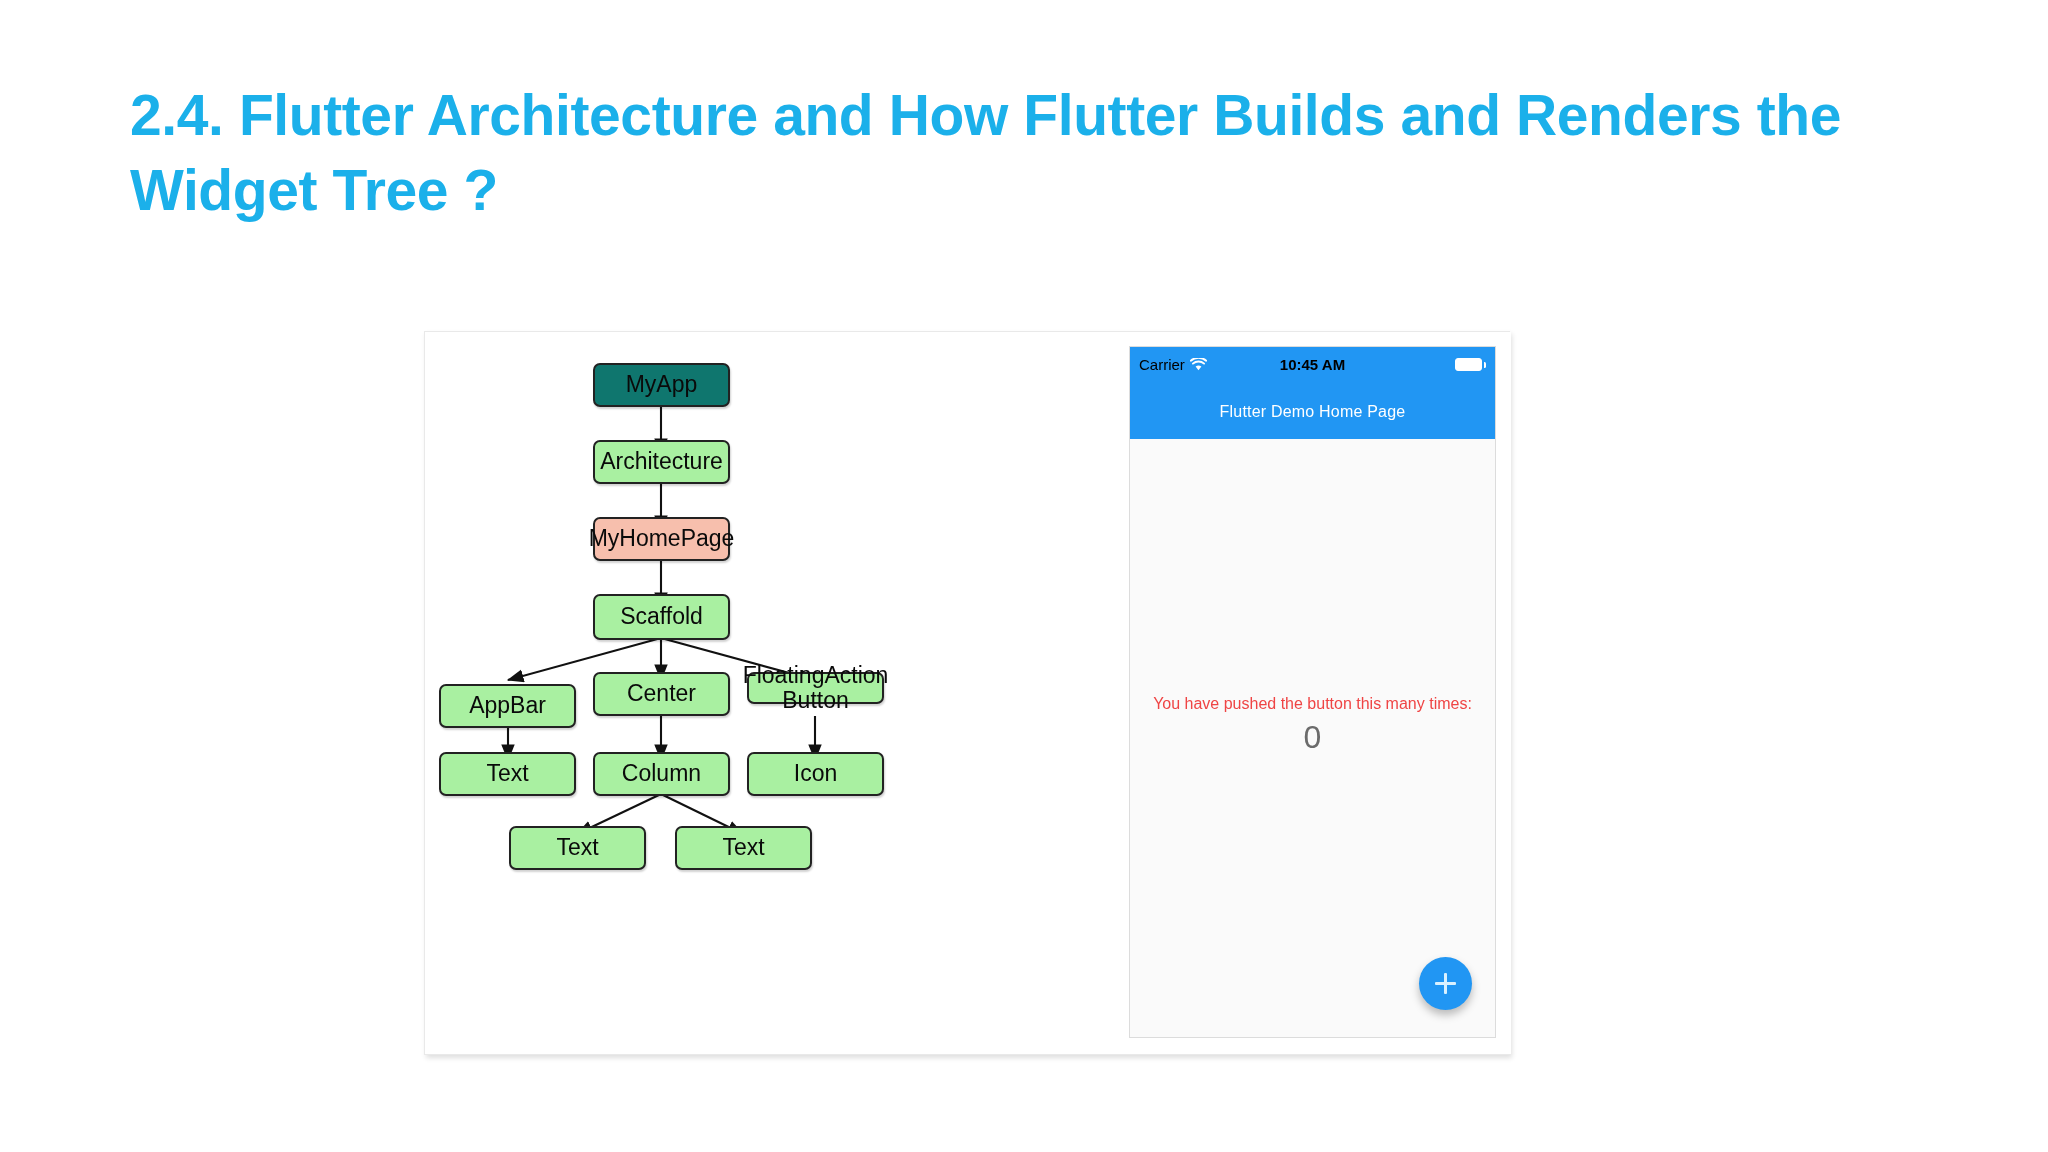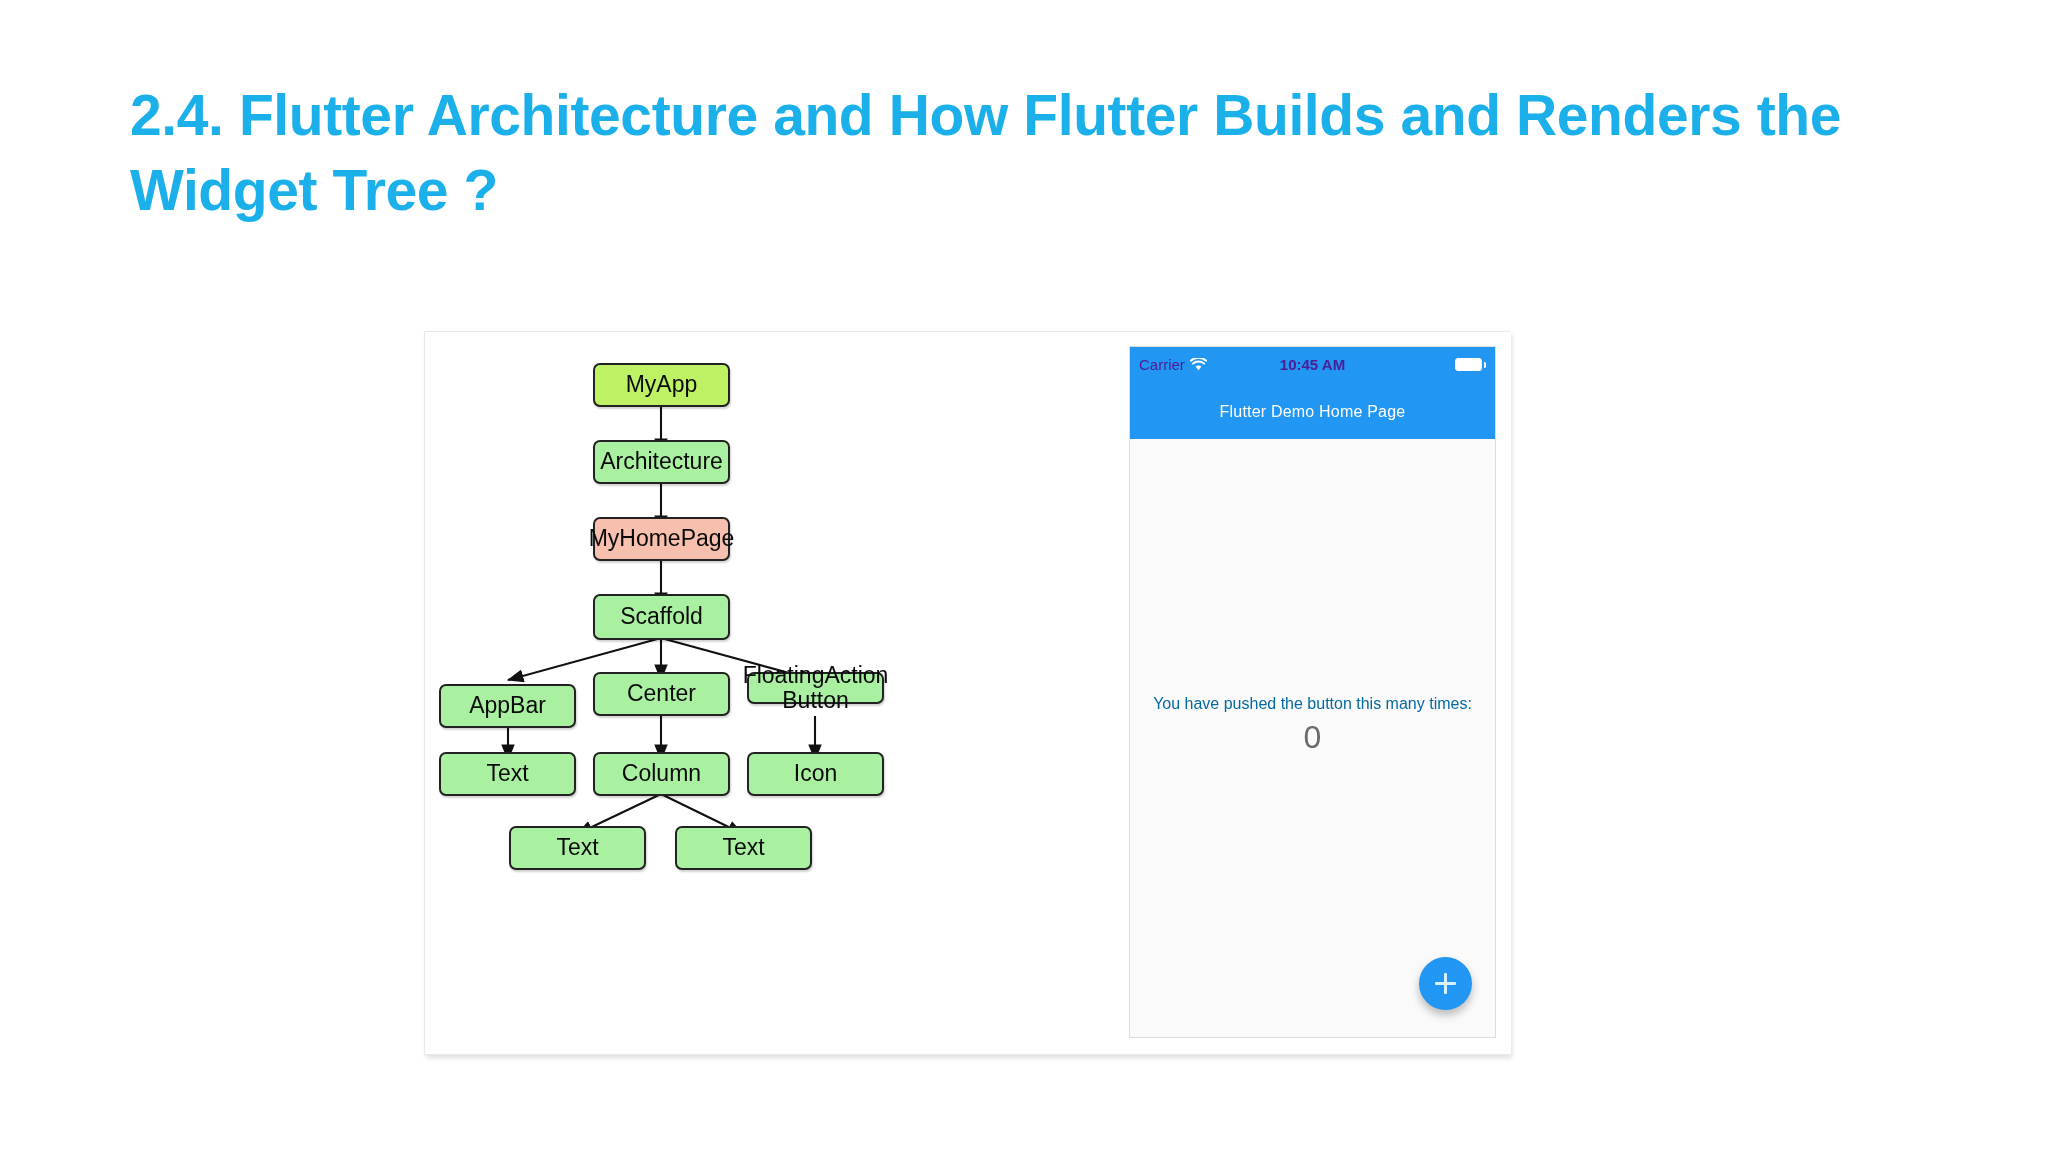--- a/index.html
+++ b/index.html
@@ -66,21 +66,21 @@
     display: flex;
     align-items: center;
     justify-content: center;
     text-align: center;
     font-family: "Liberation Sans", sans-serif;
     font-size: 23px;
     color: #0a0a0a;
     line-height: 1.12;
     box-shadow: 1px 2px 2px rgba(0,0,0,0.18);
   }
-  .node.blue  { background: #bef264; }
+  .node.blue  { background: #0f766e; }
   .node.green { background: #a9f0a1; }
   .node.salmon{ background: #f7bfad; }
 
   
   #phone-frame {
     position: absolute;
     left: 688px;
     top: 0px;
     width: 398px;
     height: 722px;
@@ -95,21 +95,21 @@
     background: #fafafa;
     border: 1px solid #dcdcdc;
     box-sizing: border-box;
     overflow: hidden;
   }
 
   #status-bar {
     position: relative;
     height: 37px;
     background: #2196f3;
-    color: #4c1d95;
+    color: #000000;
     font-size: 15px;
     font-family: "Liberation Sans", sans-serif;
   }
   #status-carrier {
     position: absolute;
     left: 9px;
     top: 9px;
     display: flex;
     align-items: center;
     gap: 5px;
@@ -166,21 +166,21 @@
   }
   #counter-block {
     position: absolute;
     left: 0;
     right: 0;
     top: 256px;
     text-align: center;
   }
   #counter-label {
     font-size: 16px;
-    color: #0369a1;
+    color: #ef4444;
     font-family: "Liberation Sans", sans-serif;
   }
   #counter-value {
     margin-top: 6px;
     font-size: 32px;
     color: #6b6b6b;
     font-family: "Liberation Sans", sans-serif;
     font-weight: normal;
   }
   #fab {

